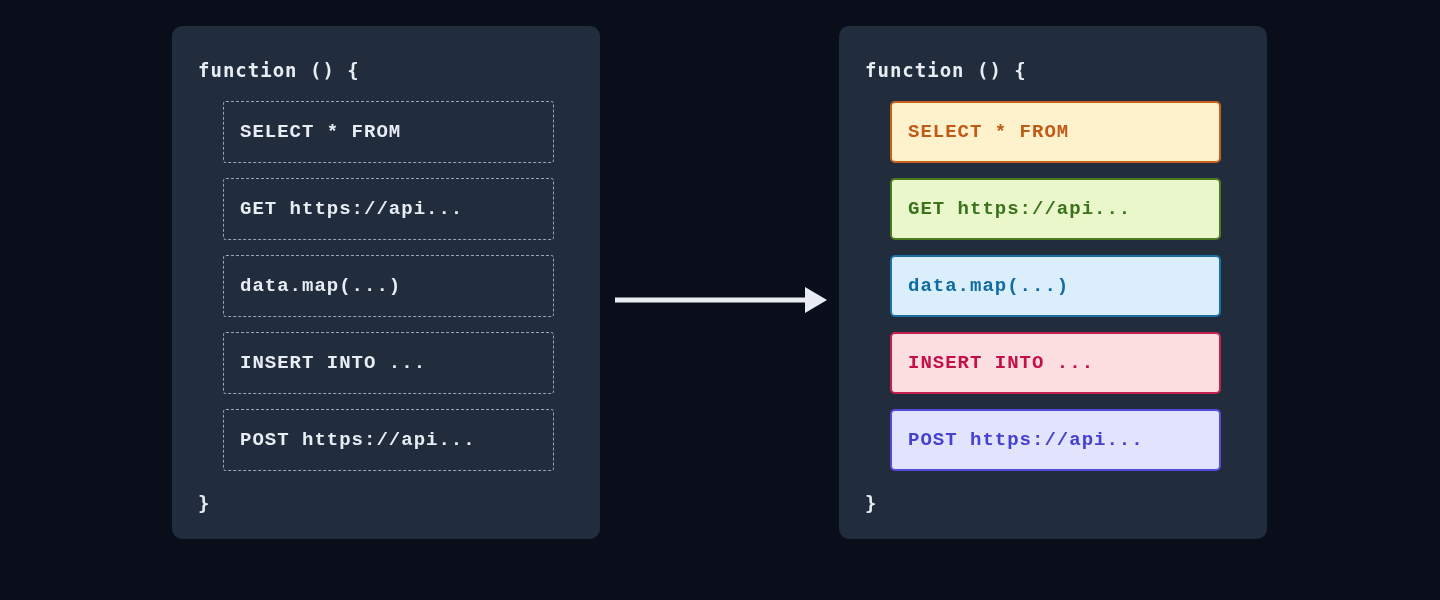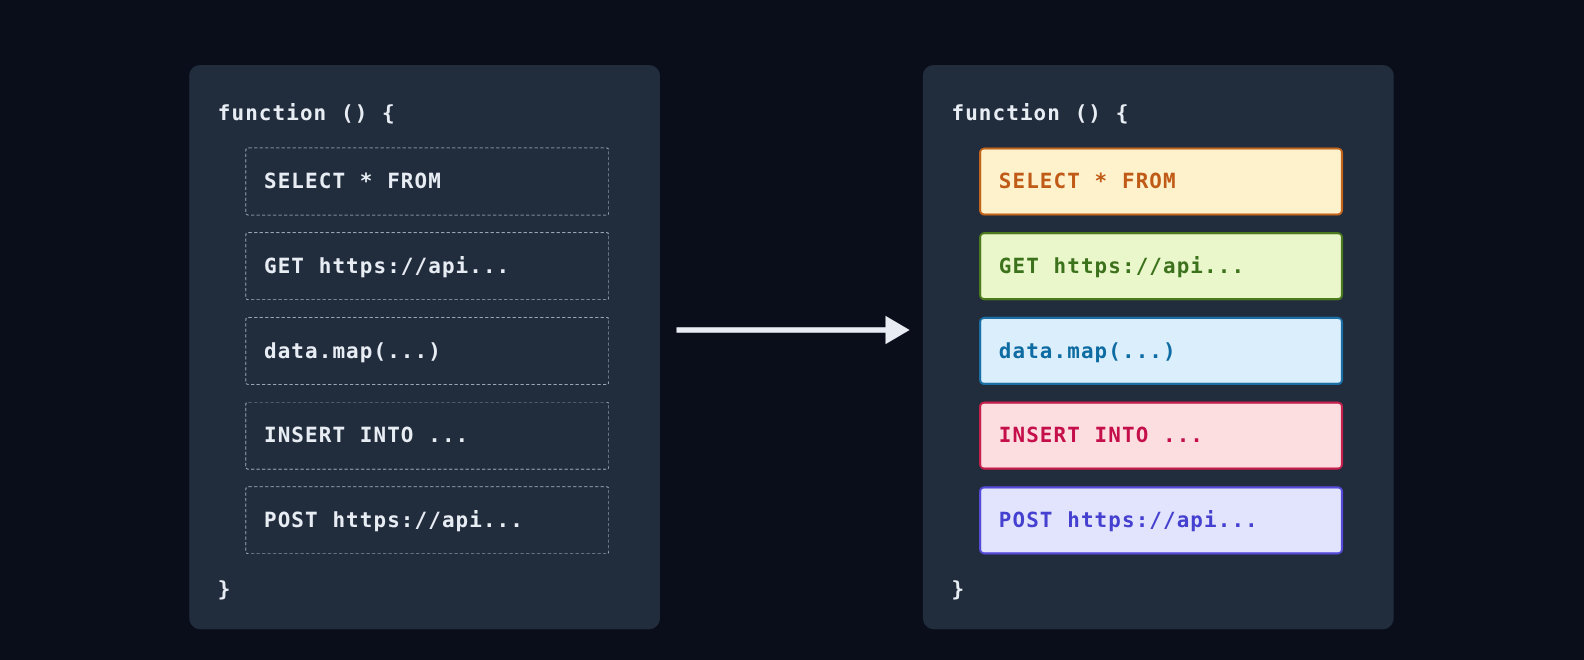--- a/index.html
+++ b/index.html
@@ -4,21 +4,21 @@
 <style>
   * { margin: 0; padding: 0; box-sizing: border-box; }
   html, body { width: 1440px; height: 600px; overflow: hidden; }
   body {
     font-family: "DejaVu Sans Mono", "Liberation Mono", monospace;
     font-weight: bold;
     position: relative;
   }
   .panel {
     position: absolute;
-    top: 59px;
+    top: 26px;
     width: 428px;
     height: 513px;
     border-radius: 10px;
     padding-top: 31px;
   }
   .panel-left  { left: 172px; }
   .panel-right { left: 839px; }
   .fn-header, .fn-footer {
     margin-left: 26px;
     font-size: 19px;
@@ -26,20 +26,21 @@
     letter-spacing: 1px;
     color: #e8edf4;
     white-space: pre;
   }
   .blocks {
     margin: 18px 0 0 51px;
     width: 331px;
     display: flex;
     flex-direction: column;
     gap: 15px;
+    font-family: Liberation Mono, monospace;
   }
   .block {
     height: 62px;
     display: flex;
     align-items: center;
     padding-left: 16px;
     font-size: 19px;
     letter-spacing: 1px;
     white-space: pre;
   }

